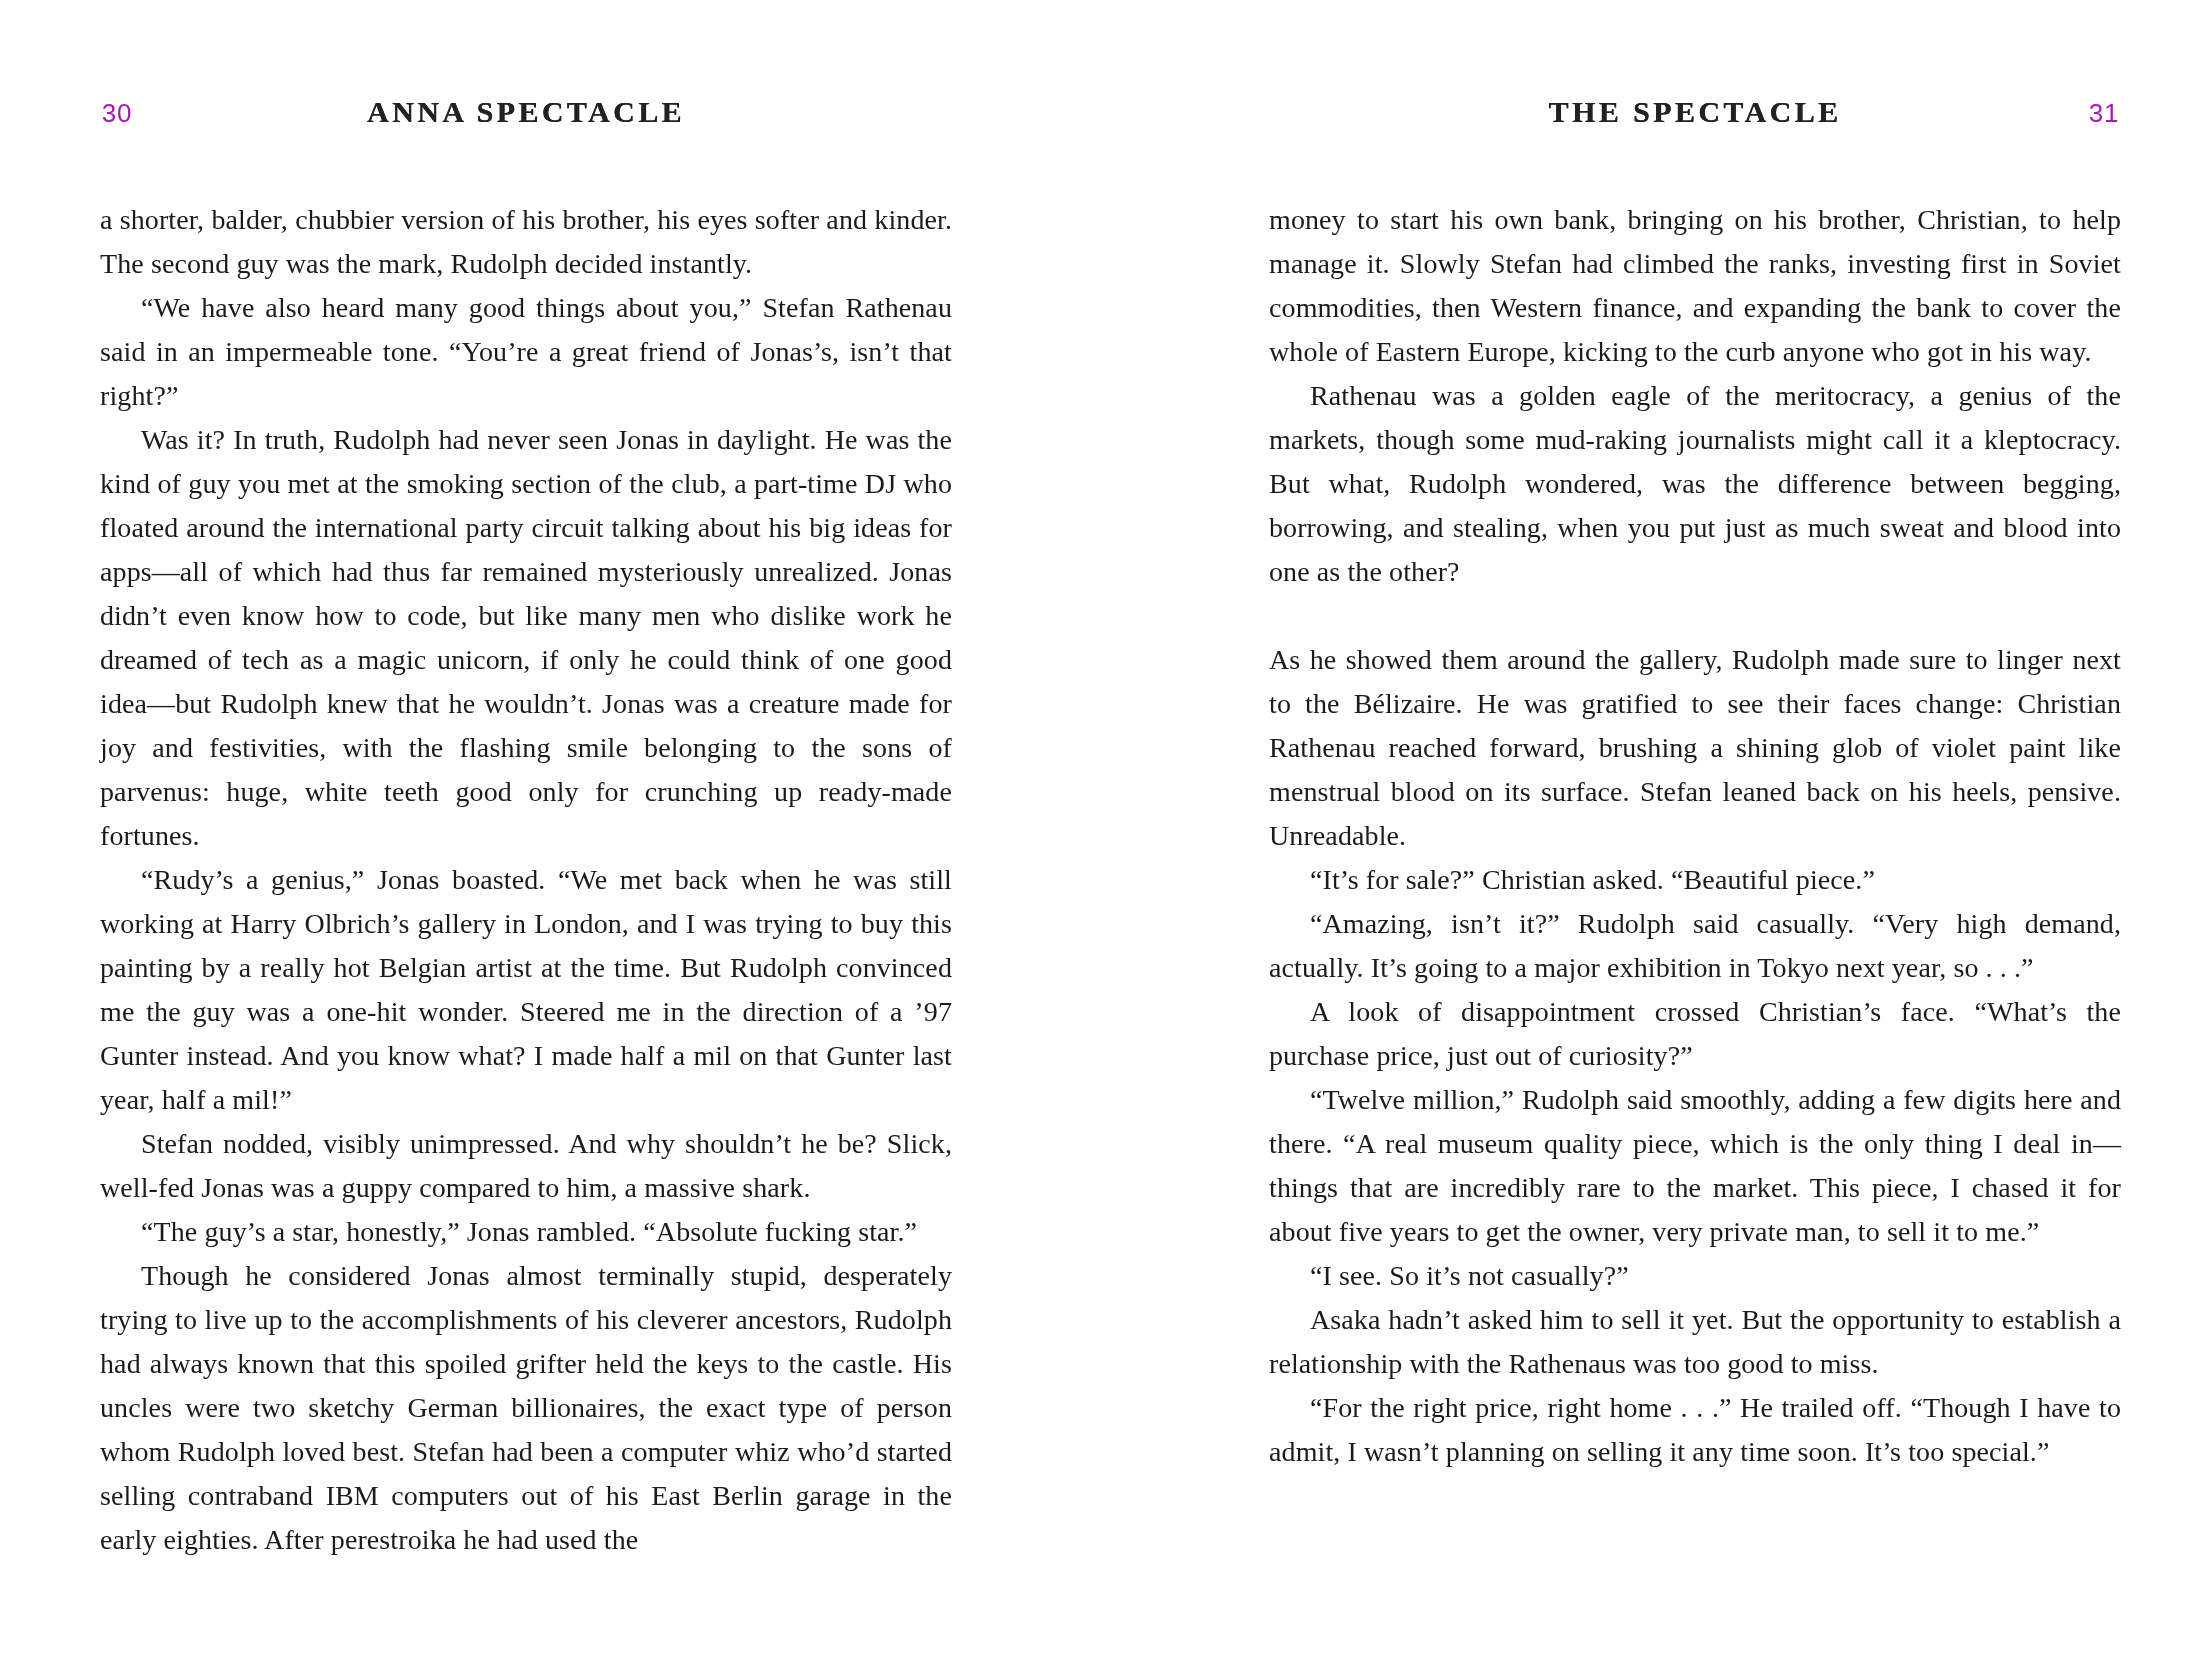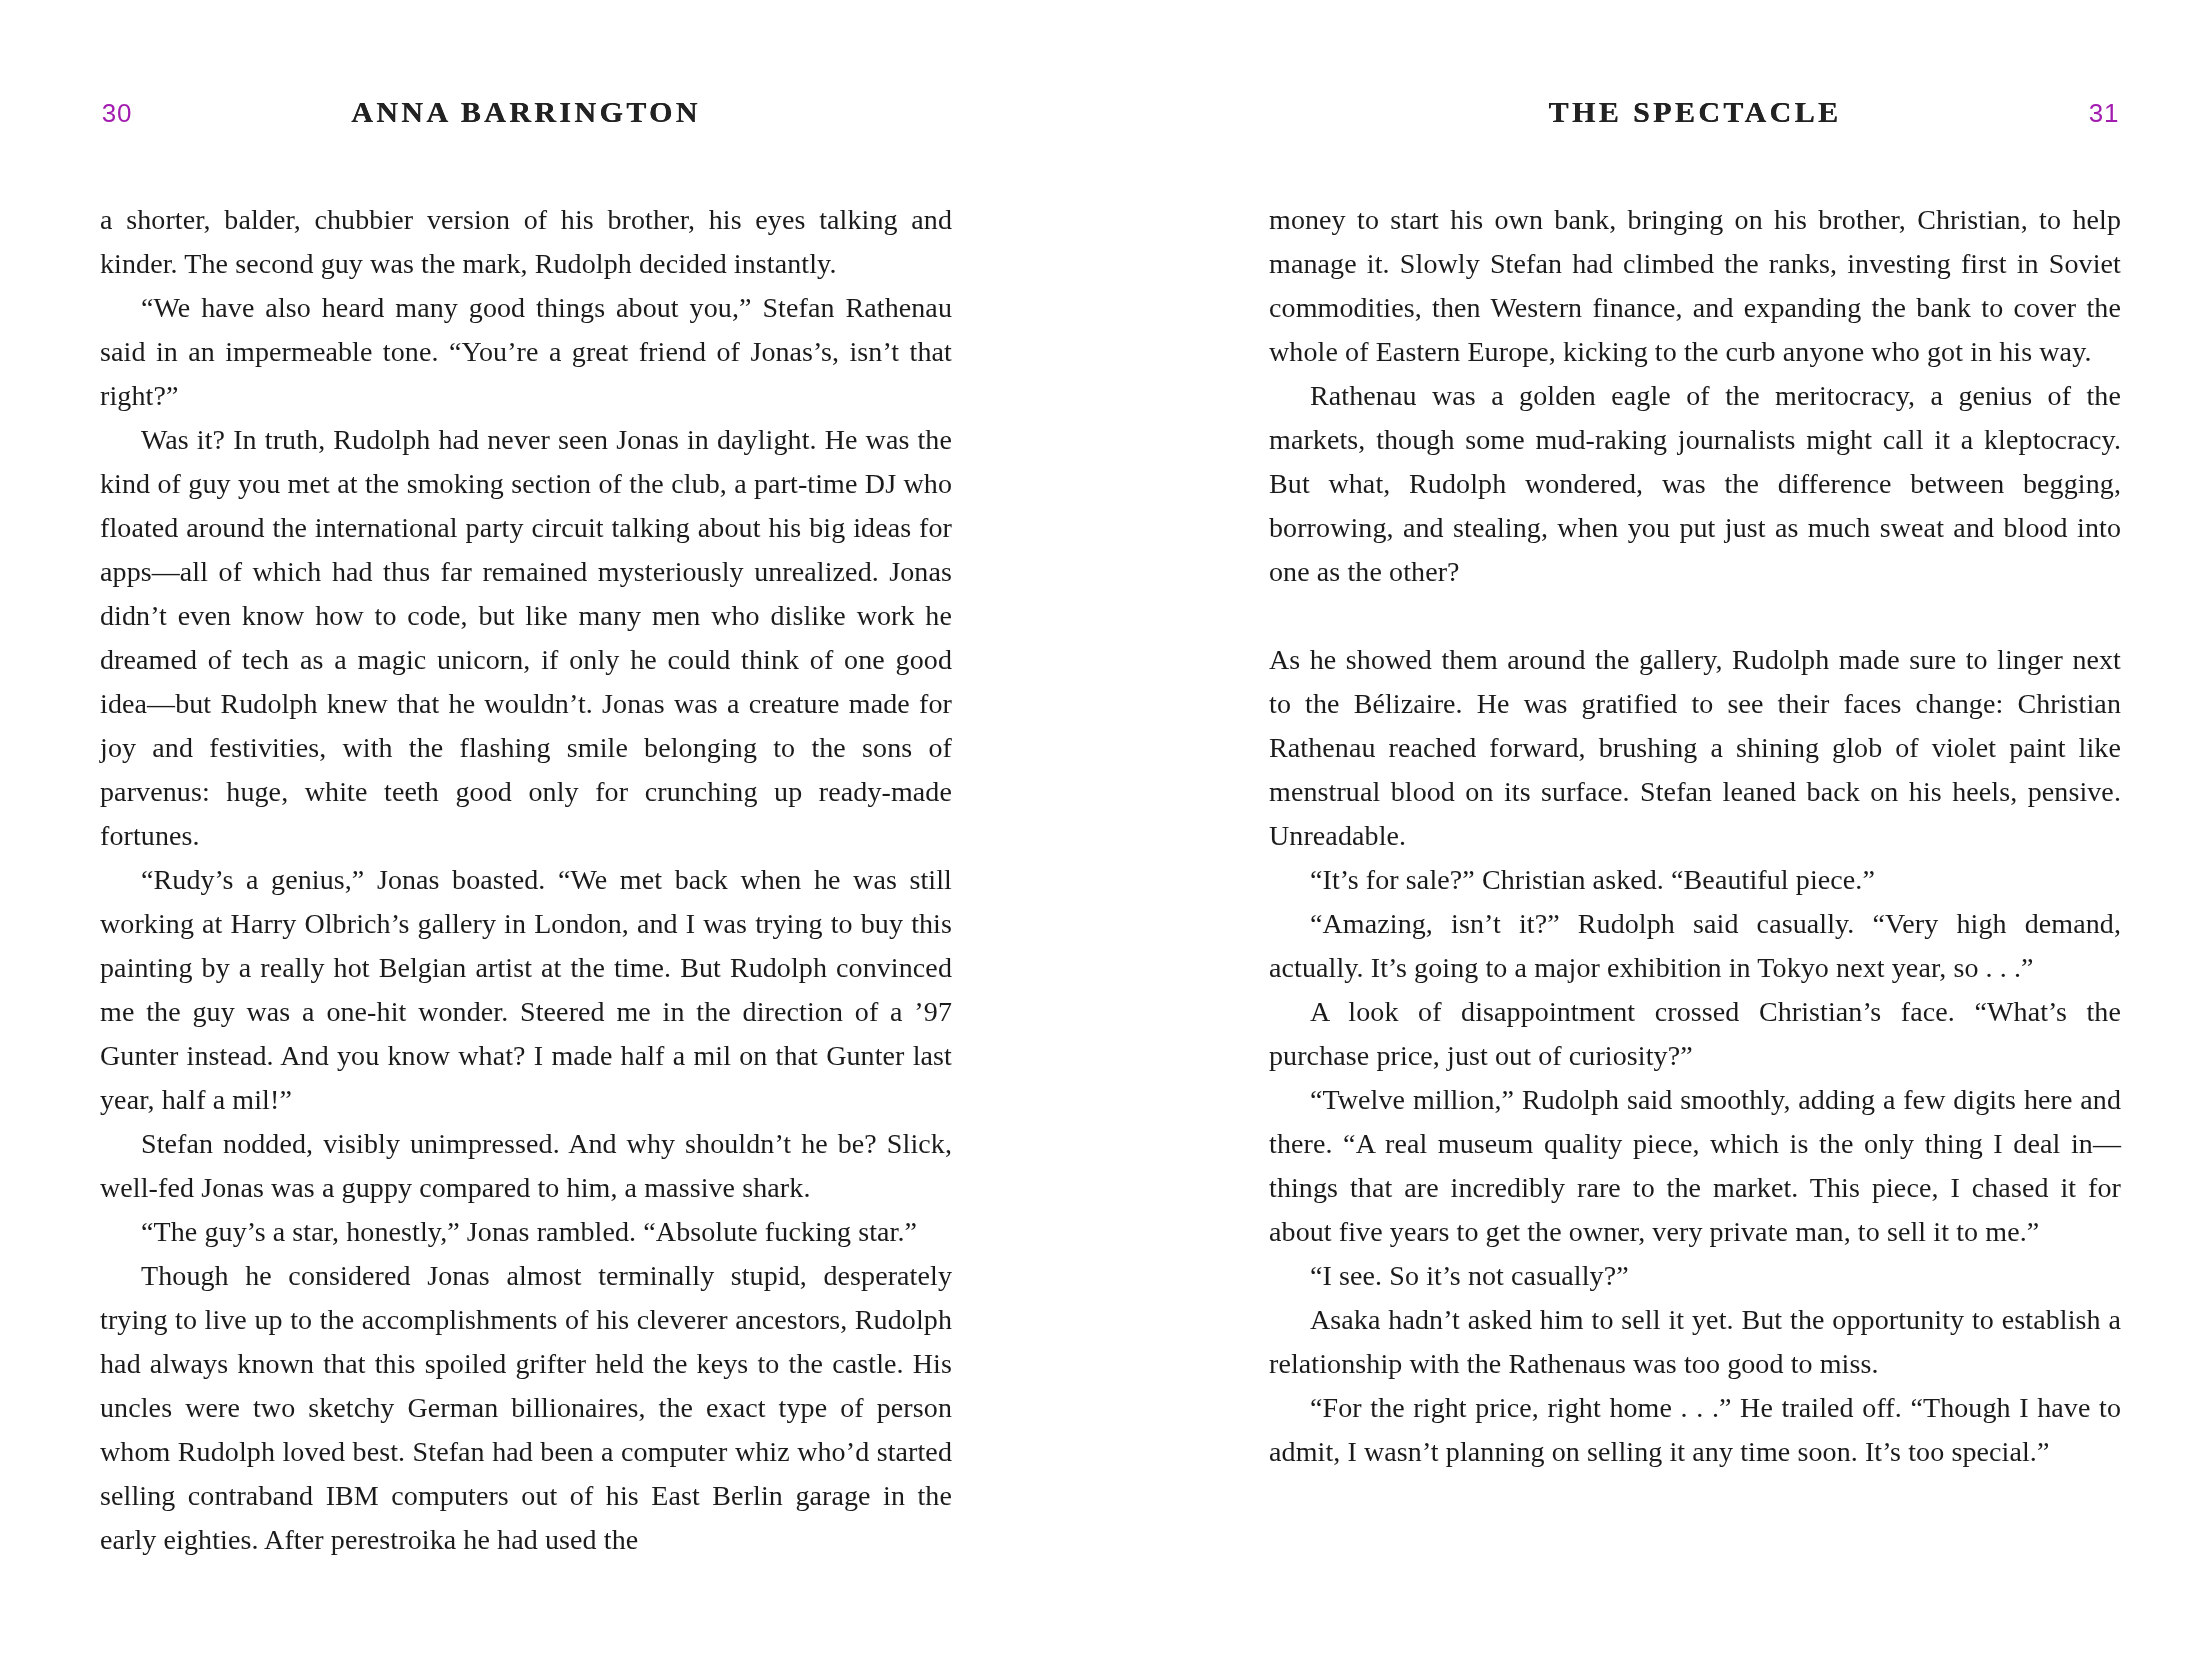--- a/index.html
+++ b/index.html
@@ -67,24 +67,24 @@
   .text-block p.scene-break { margin-top: 44px; }
 </style>
 </head>
 <body>
 
 <div class="spread">
 
   <section class="page left">
     <header class="running-header">
       <span class="folio folio-left">30</span>
-      <span class="running-head">ANNA BARRINGTON</span>
+      <span class="running-head">ANNA SPECTACLE</span>
     </header>
     <div class="text-block">
-      <p class="noindent">a shorter, balder, chubbier version of his brother, his eyes talking and kinder. The second guy was the mark, Rudolph decided instantly.</p>
+      <p class="noindent">a shorter, balder, chubbier version of his brother, his eyes softer and kinder. The second guy was the mark, Rudolph decided instantly.</p>
       <p class="indent">“We have also heard many good things about you,” Stefan Rathenau said in an impermeable tone. “You’re a great friend of Jonas’s, isn’t that right?”</p>
       <p class="indent">Was it? In truth, Rudolph had never seen Jonas in daylight. He was the kind of guy you met at the smoking section of the club, a part-time DJ who floated around the international party circuit talking about his big ideas for apps—all of which had thus far remained mysteriously unrealized. Jonas didn’t even know how to code, but like many men who dislike work he dreamed of tech as a magic unicorn, if only he could think of one good idea—but Rudolph knew that he wouldn’t. Jonas was a creature made for joy and festivities, with the flashing smile belonging to the sons of parvenus: huge, white teeth good only for crunching up ready-made fortunes.</p>
       <p class="indent">“Rudy’s a genius,” Jonas boasted. “We met back when he was still working at Harry Olbrich’s gallery in London, and I was trying to buy this painting by a really hot Belgian artist at the time. But Rudolph convinced me the guy was a one-hit wonder. Steered me in the direction of a ’97 Gunter instead. And you know what? I made half a mil on that Gunter last year, half a mil!”</p>
       <p class="indent">Stefan nodded, visibly unimpressed. And why shouldn’t he be? Slick, well-fed Jonas was a guppy compared to him, a massive shark.</p>
       <p class="indent">“The guy’s a star, honestly,” Jonas rambled. “Absolute fucking star.”</p>
       <p class="indent">Though he considered Jonas almost terminally stupid, desperately trying to live up to the accomplishments of his cleverer ancestors, Rudolph had always known that this spoiled grifter held the keys to the castle. His uncles were two sketchy German billionaires, the exact type of person whom Rudolph loved best. Stefan had been a computer whiz who’d started selling contraband IBM computers out of his East Berlin garage in the early eighties. After perestroika he had used the</p>
     </div>
   </section>
 
   <section class="page right">

